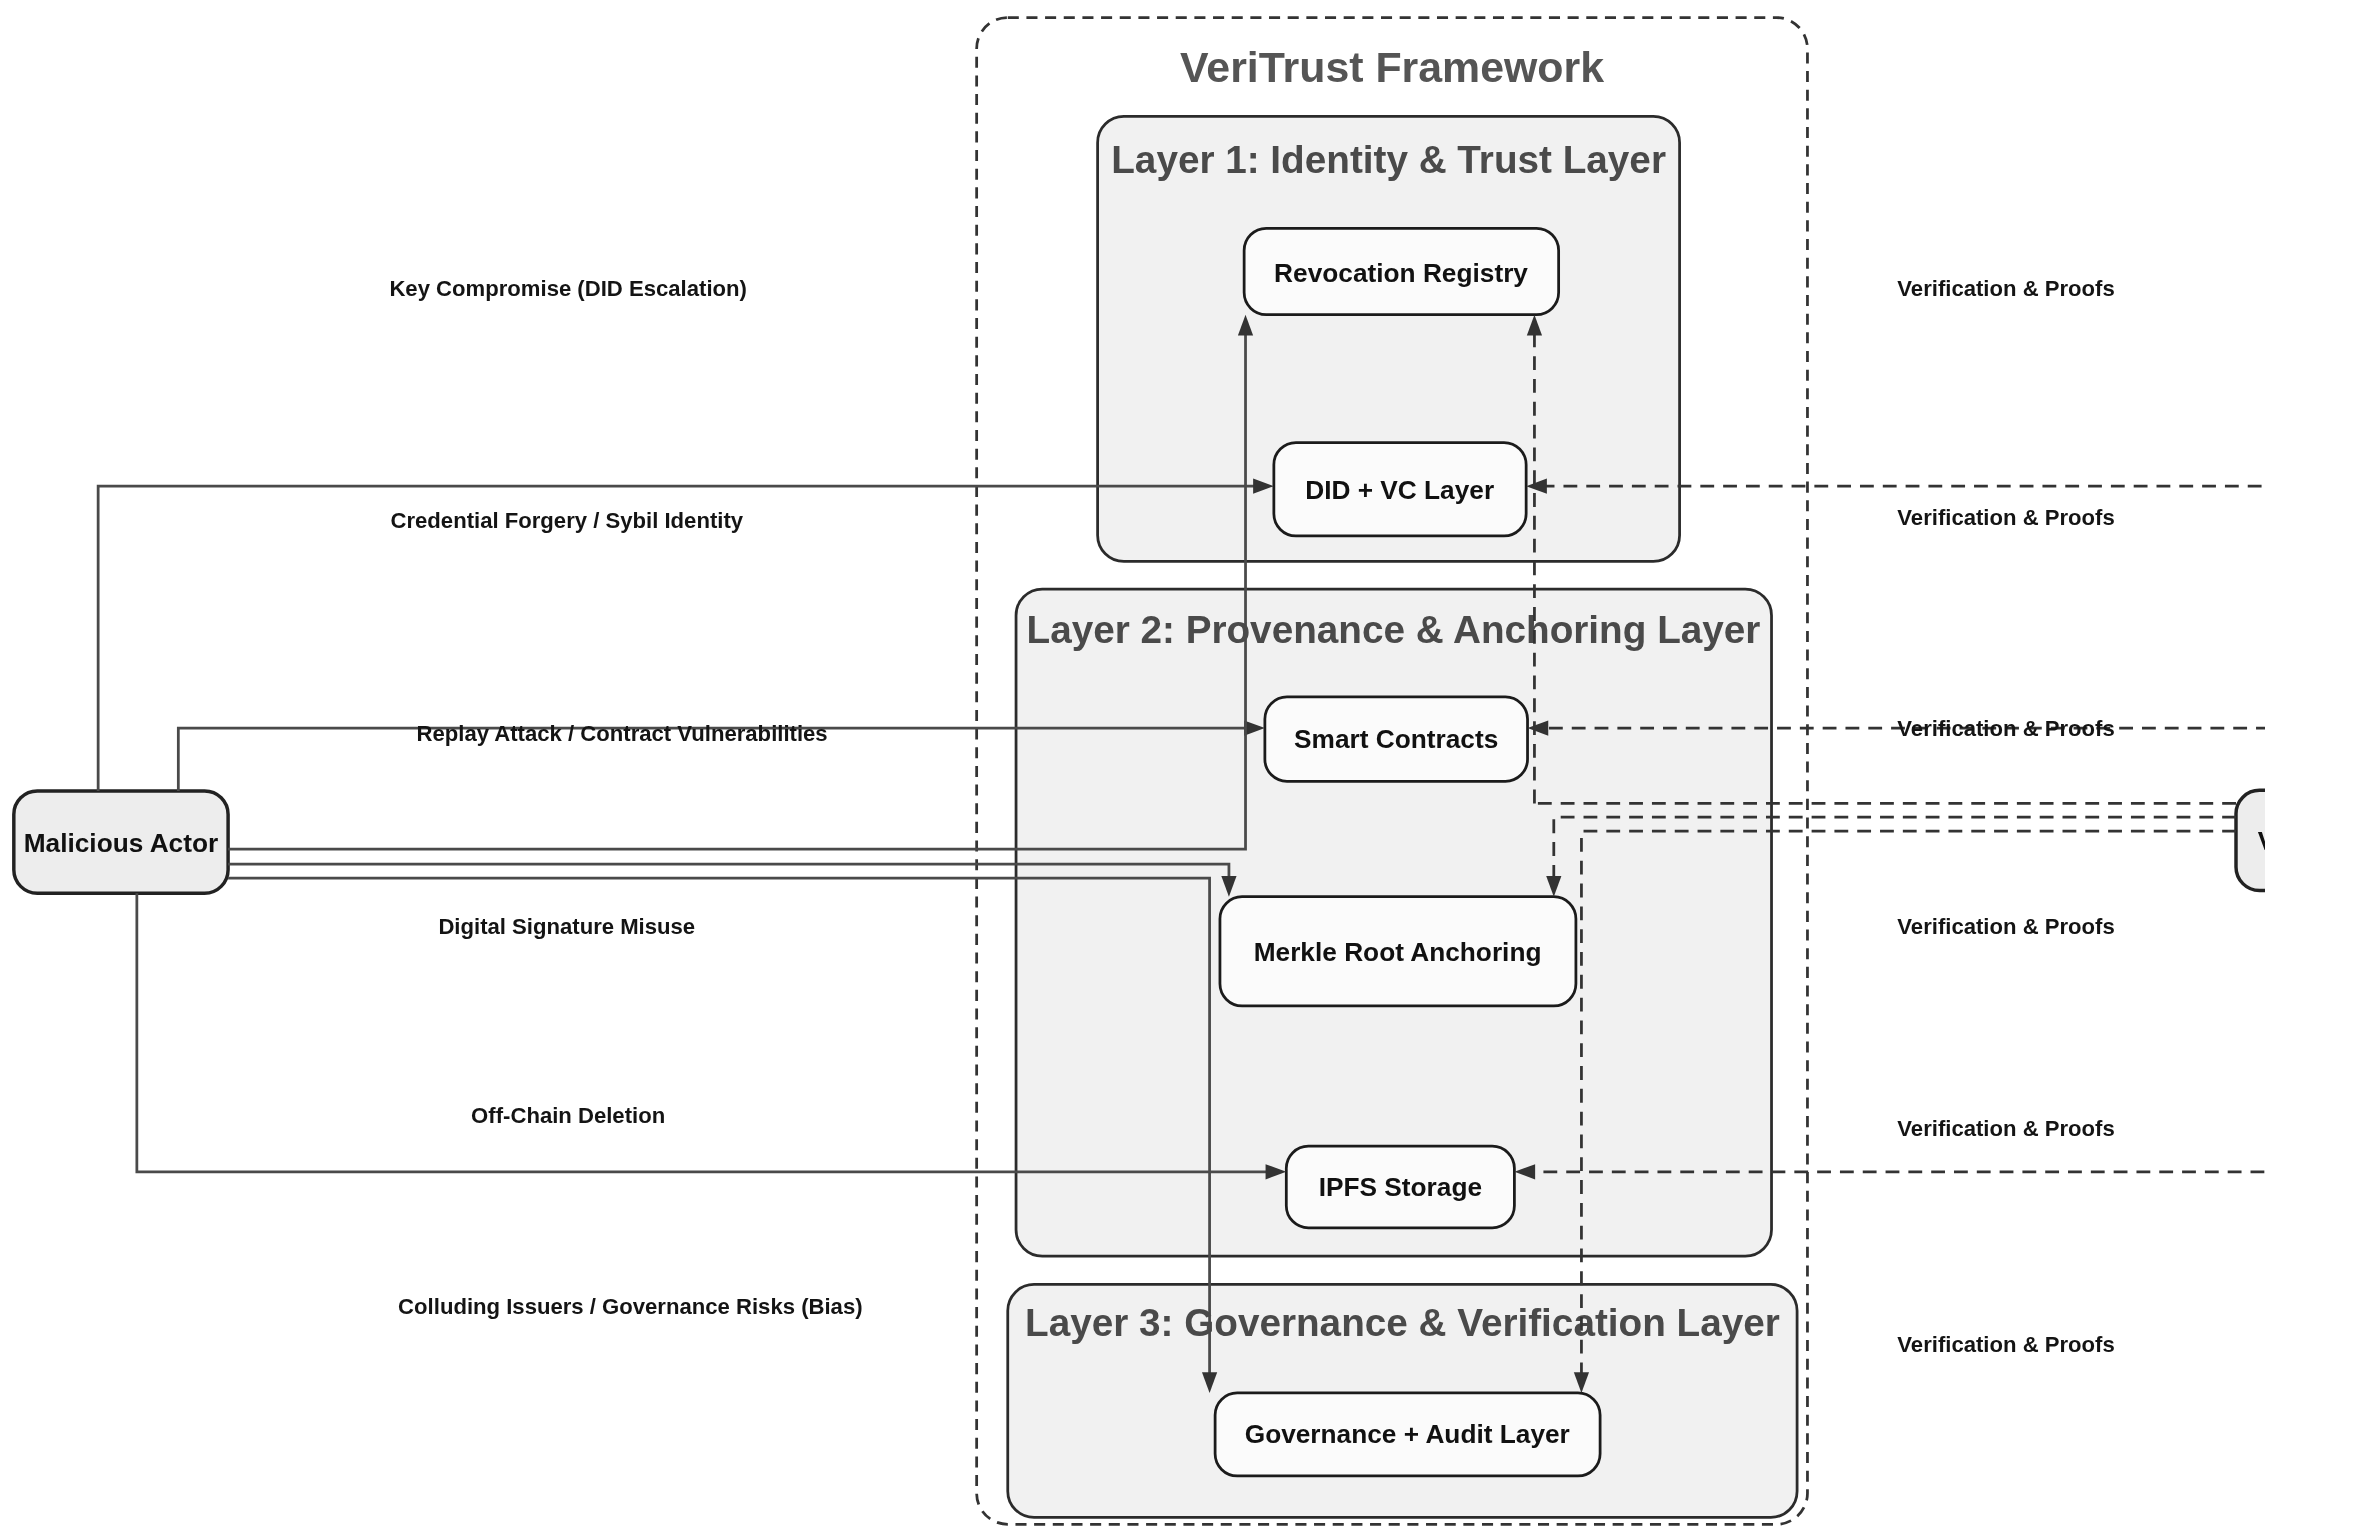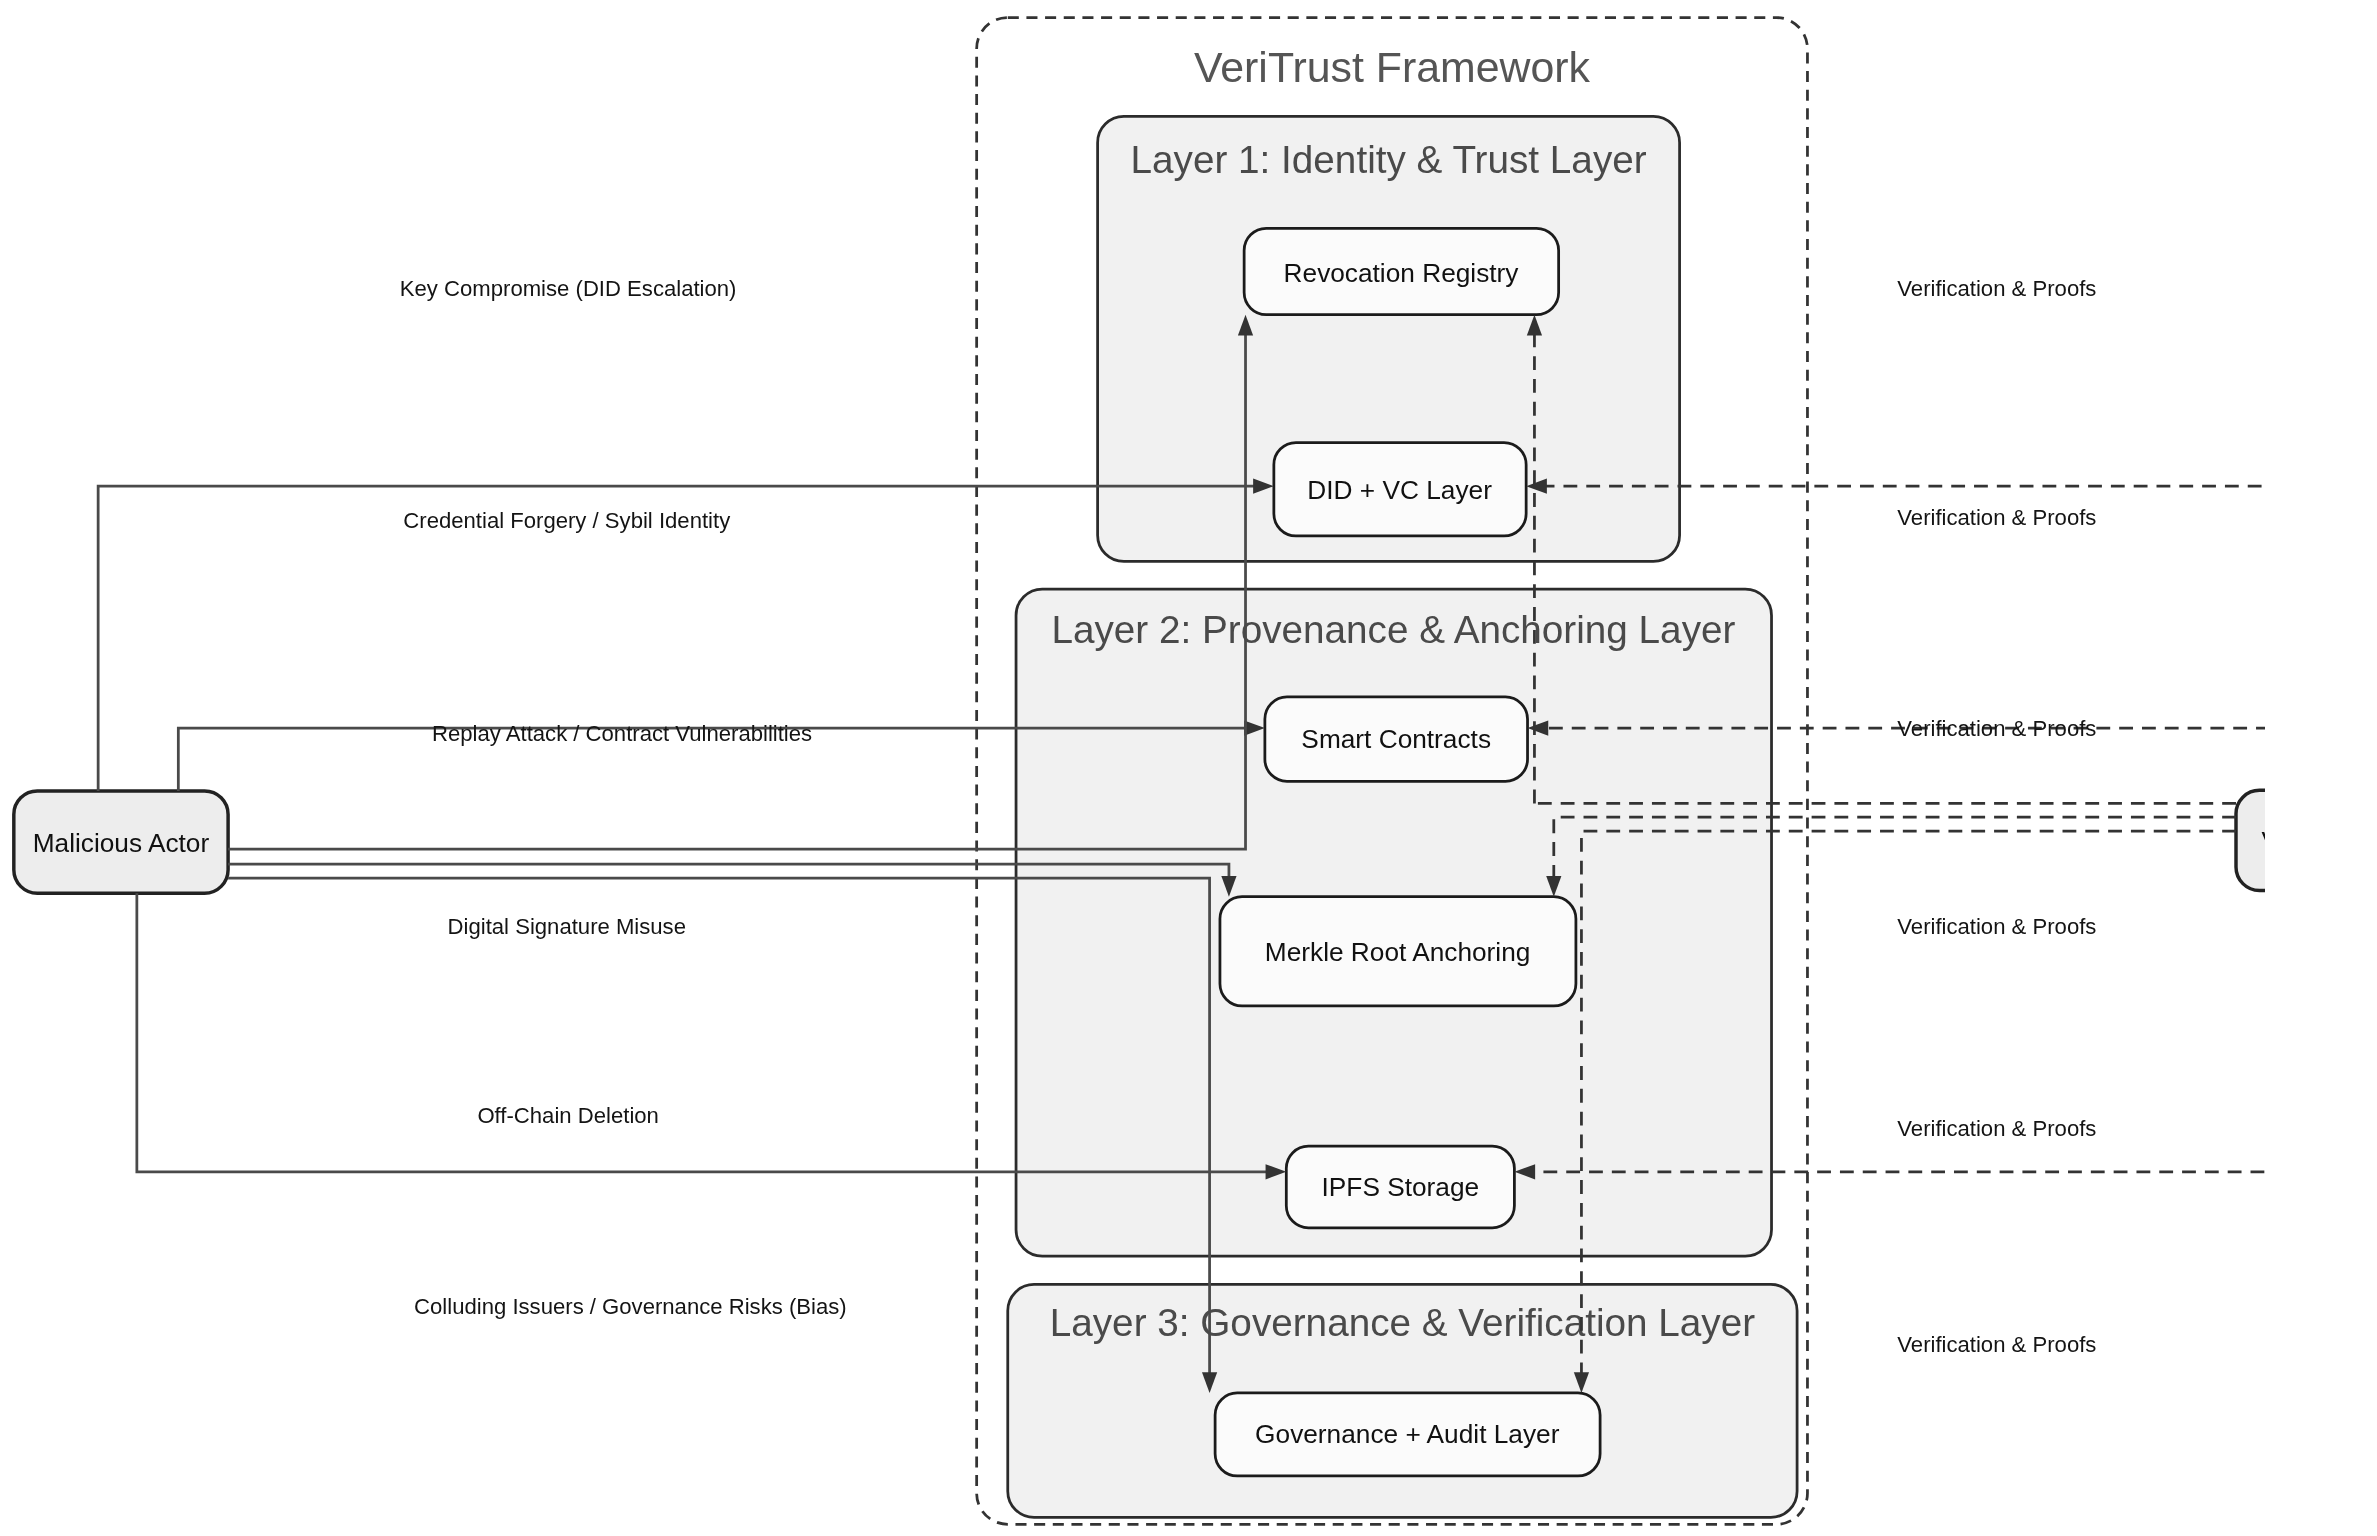--- a/index.html
+++ b/index.html
@@ -1,17 +1,17 @@
 <!DOCTYPE html>
 <html style="font-size:11px"><head>
 <meta charset="utf-8">
 <style>
   html,body{margin:0;padding:0;background:#ffffff;}
   body{font-family:"Liberation Sans", sans-serif;}
-  .stage{position:relative;width:2265px;height:1537px;background:#ffffff;overflow:hidden;}
+  .stage{position:relative;width:2265px;height:1537px;background:#ffffff;overflow:hidden;font-weight:bold;}
   svg{display:block;}
   text{font-family:"Liberation Sans", sans-serif;}
   .frame-title{font-size:62px;fill:#555555;}
   .layer-title{font-size:56px;fill:#4a4a4a;}
   .node-label{font-size:38px;fill:#111111;}
   .actor-label{font-size:38px;fill:#111111;}
   .flow-label{font-size:32px;fill:#141414;}
   .layer-box{fill:#f1f1f1;stroke:#2b2b2b;stroke-width:4;}
   .node-box{fill:#fbfbfb;stroke:#1b1b1b;stroke-width:4;}
   .actor-box{fill:#ededed;stroke:#222222;stroke-width:5;}

